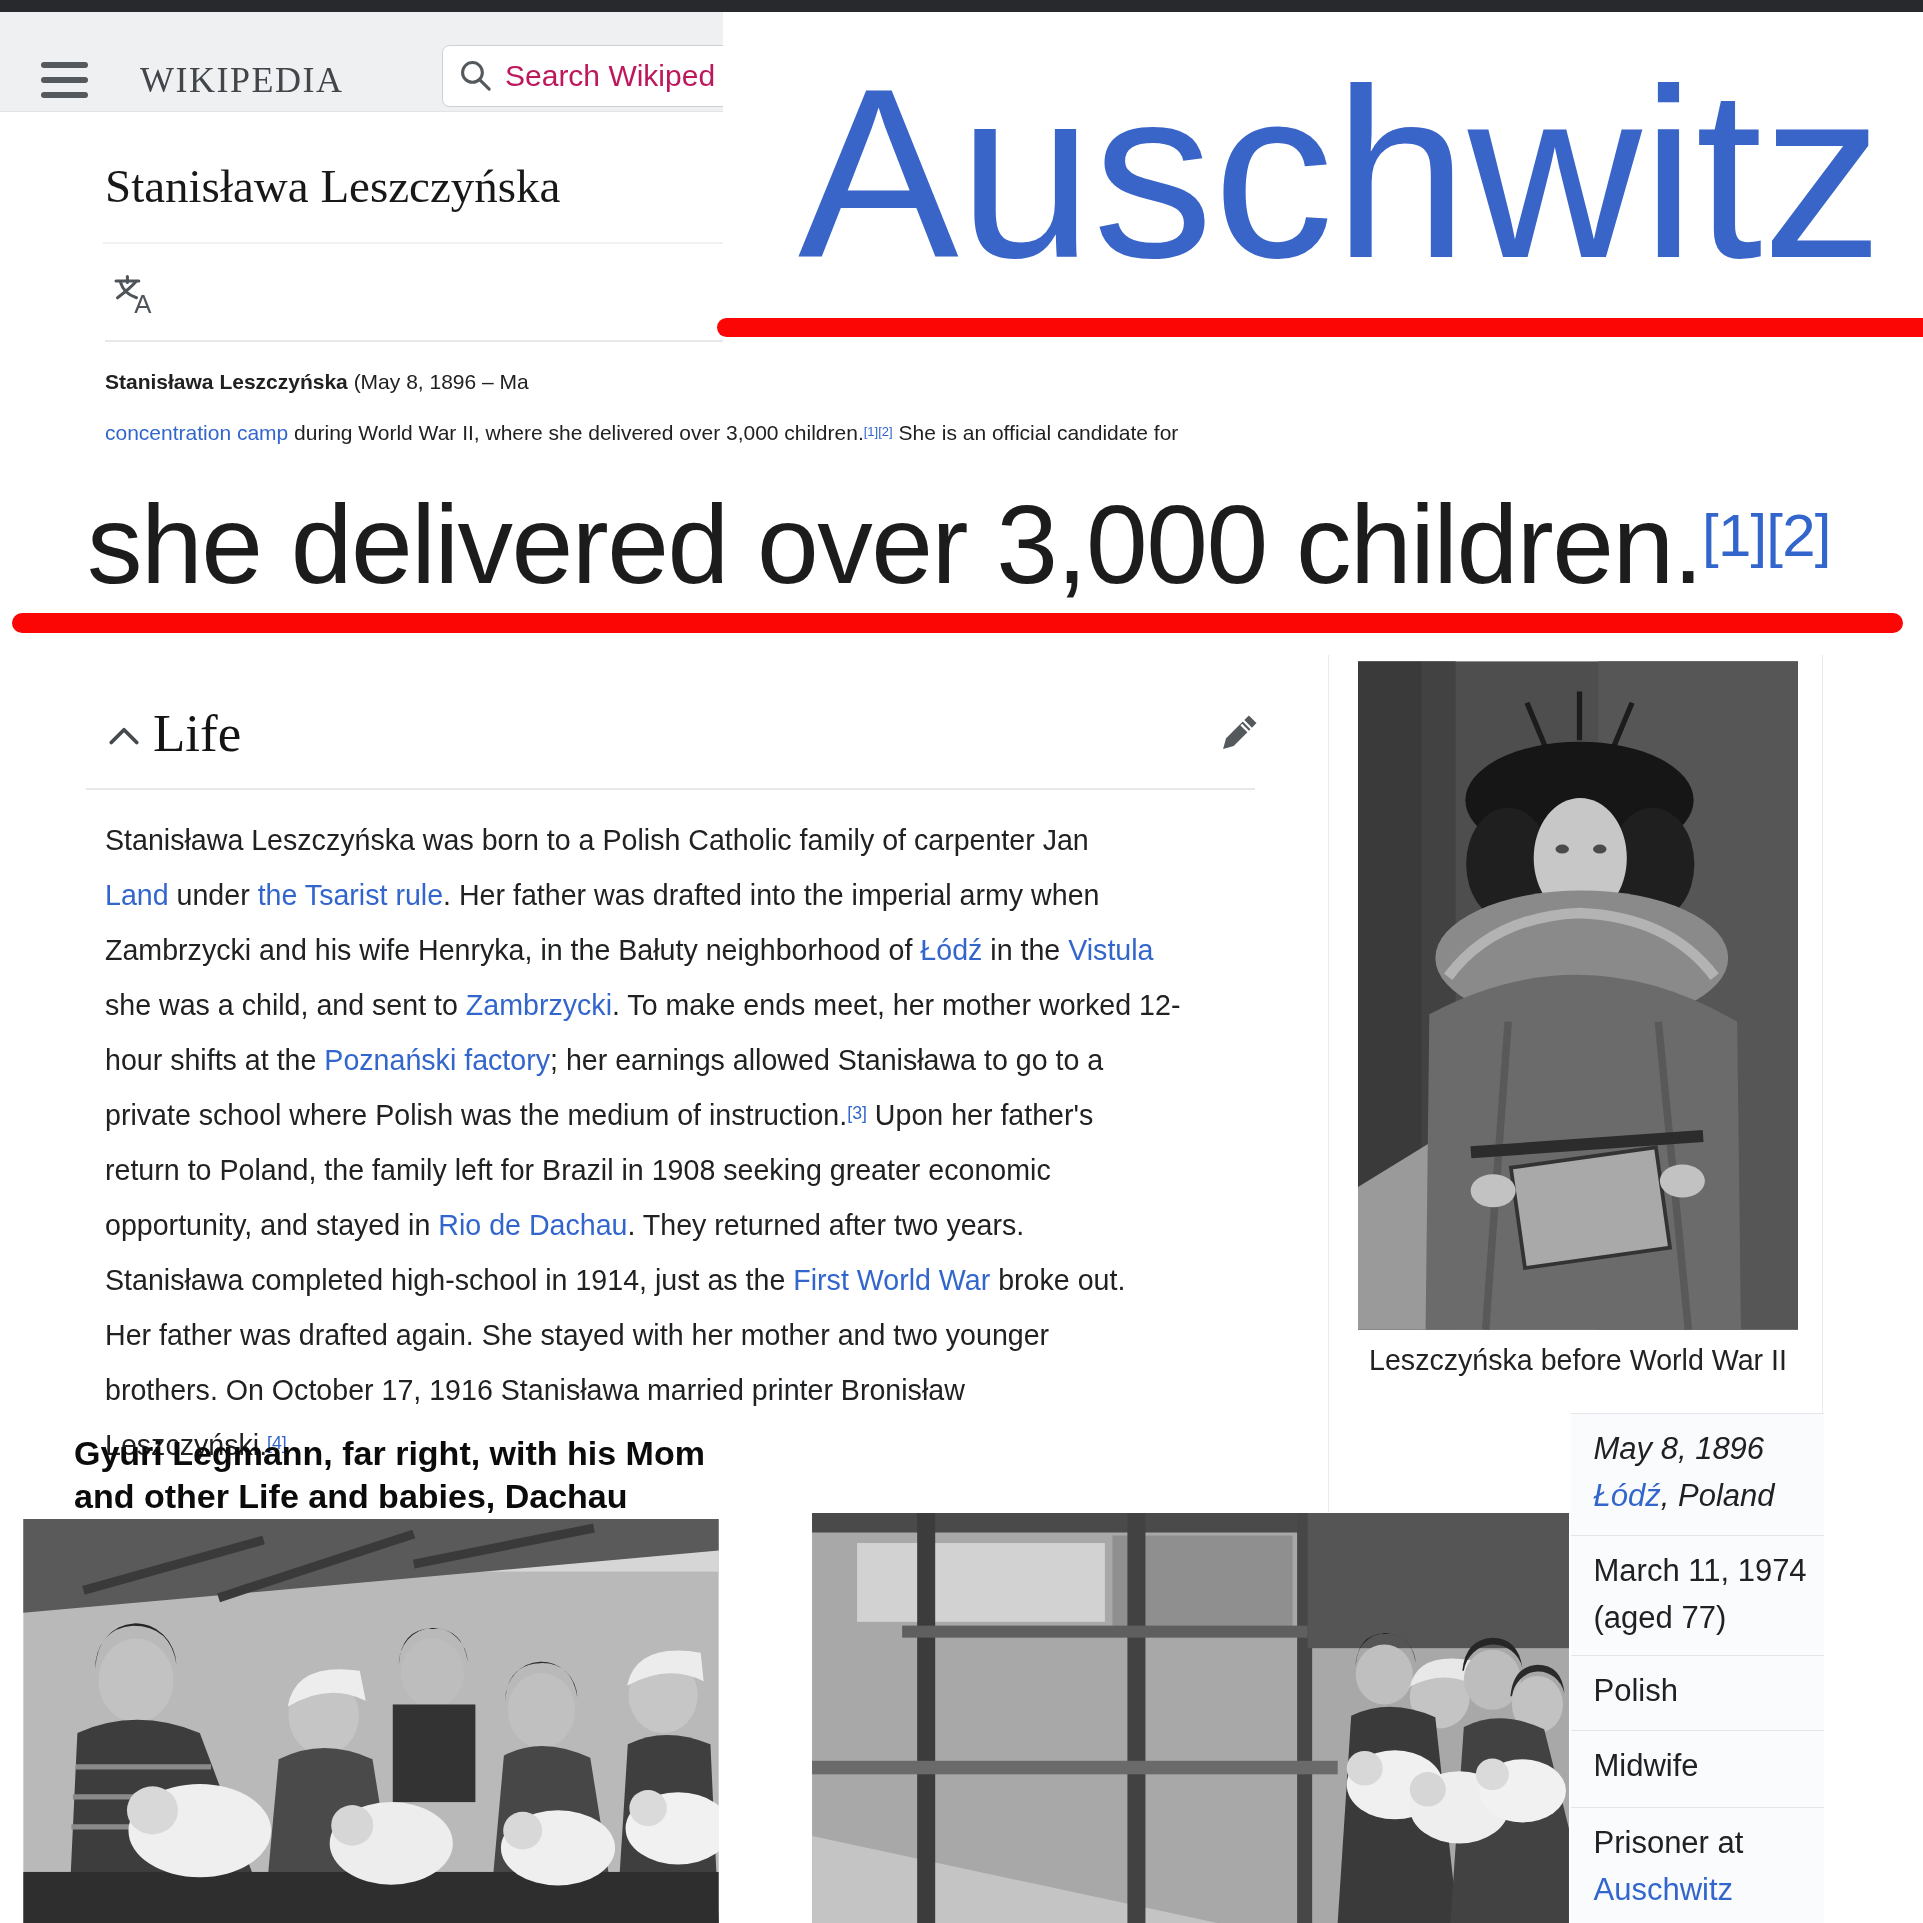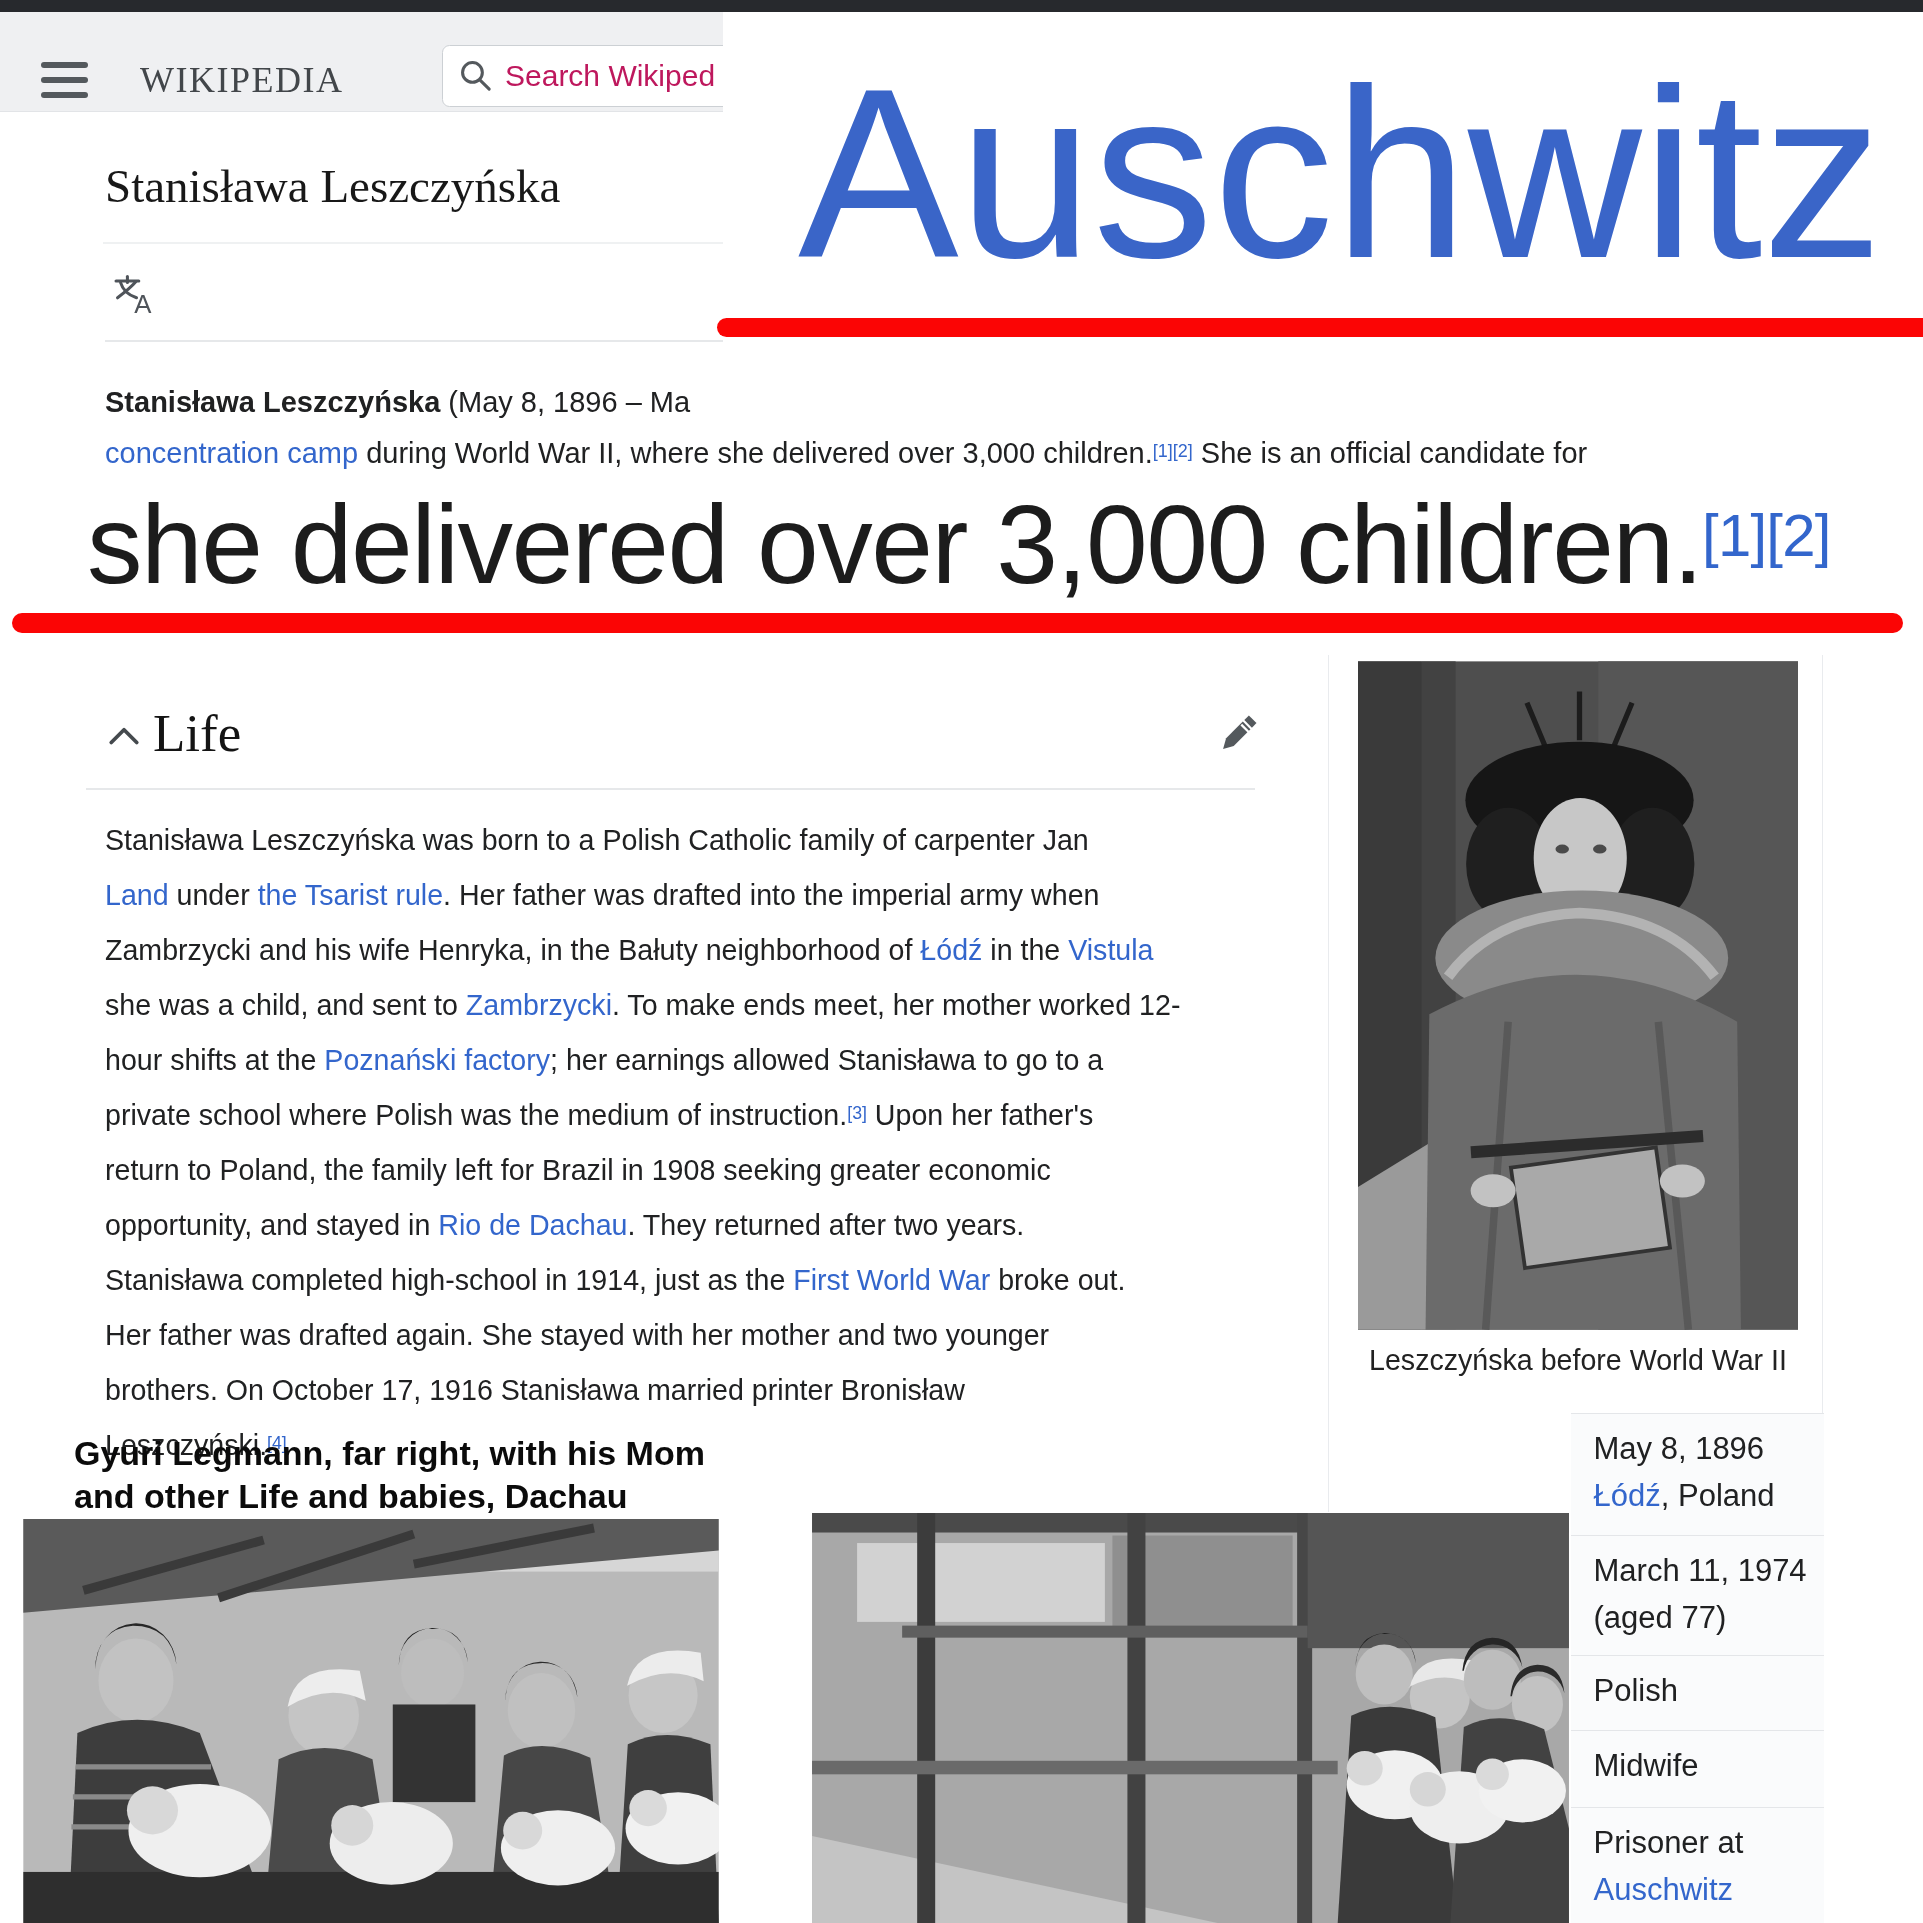--- a/index.html
+++ b/index.html
@@ -17,21 +17,21 @@
   #searchbox{left:442px;top:33px;width:376px;height:60px;background:#fff;border:1.5px solid #ccd0d4;border-radius:7.5px;}
   #searchbox .ph{position:absolute;left:62px;top:0;height:60px;line-height:60px;font-size:30px;color:#be185d;white-space:nowrap;}
   #search-mag{position:absolute;left:15px;top:12px;}
   
   #title{left:105px;top:159px;font-family:"Liberation Serif",serif;font-size:47px;color:#181818;white-space:nowrap;}
   .hr{height:2.3px;background:#e6e8ea;}
   #hr-title{left:103px;top:242px;width:1821px;height:1.5px;background:#eff1f2;}
   #langicon{left:113px;top:275px;cursor:pointer;}
   #hr-lang{left:105px;top:340px;width:1819px;}
   
-  .lead{font-size:29px;line-height:36px;white-space:nowrap;color:#202122;margin-top:20px;}
+  .lead{font-size:21px;line-height:36px;white-space:nowrap;color:#202122;}
   #lead1{left:105px;top:364px;width:618px;overflow:hidden;}
   #lead1 b{font-weight:bold;}
   #lead2{left:105px;top:415px;}
   a.wlink{color:#3366cc;text-decoration:none;cursor:pointer;}
   .wlink{color:#3366cc;cursor:pointer;}
   sup{font-size:0.62em;vertical-align:0.33em;line-height:0;}
   
   #overlay1{left:723px;top:12px;width:1201px;height:401px;background:#ffffff;z-index:5;}
   #auschwitz{position:absolute;left:75px;top:41px;font-size:241px;line-height:1;color:#3a65c8;white-space:nowrap;}
   #redline1{left:717px;top:318px;width:1207px;height:19px;background:#fb0505;border-radius:10.5px 0 0 10.5px;z-index:6;}
@@ -48,21 +48,21 @@
   #para{left:105px;top:813px;font-size:28.6px;color:#202122;}
   .pline{height:55px;line-height:55px;white-space:nowrap;}
   
   #col-left-border{left:1328px;top:655px;width:0;height:857px;border-left:1.5px solid #e9ebee;}
   #col-right-border{left:1822px;top:655px;width:0;height:1268px;border-right:1.5px solid #e9ebee;}
   #portrait{left:1358px;top:661px;width:440px;height:669px;}
   #portrait-caption{left:1358px;top:1344px;width:440px;text-align:center;font-size:28.6px;color:#222;}
   
   #infobox{left:1571px;top:1413px;width:253px;background:#fafbfc;border-top:1.5px solid #e4e6e9;font-size:31px;}
   .ibrow{border-bottom:1.5px solid #e4e6e9;padding:10.5px 4.5px 0 22.5px;box-sizing:border-box;overflow:hidden;}
-  .ibrow:nth-child(1){height:122px;} .ibrow:nth-child(2){height:120px;}
+  .ibrow:nth-child(1){height:122px;font-style:italic;} .ibrow:nth-child(2){height:120px;}
   .ibrow:nth-child(3){height:75px;} .ibrow:nth-child(4){height:77px;}
   .ibrow:nth-child(5){height:116px;border-bottom:none;}
   .ibline{line-height:47px;white-space:nowrap;}
   
   .photocap{font-weight:bold;font-size:34px;line-height:43px;color:#0b0b0b;white-space:nowrap;z-index:7;margin-left:48px;}
   #capA{left:26px;top:1432px;}
   #capB{left:821px;top:1556px;}
   #photoA{left:22.5px;top:1519px;width:696px;height:404px;z-index:7;}
   #photoB{left:812px;top:1513px;width:757px;height:410px;z-index:7;}
   svg{display:block;}

